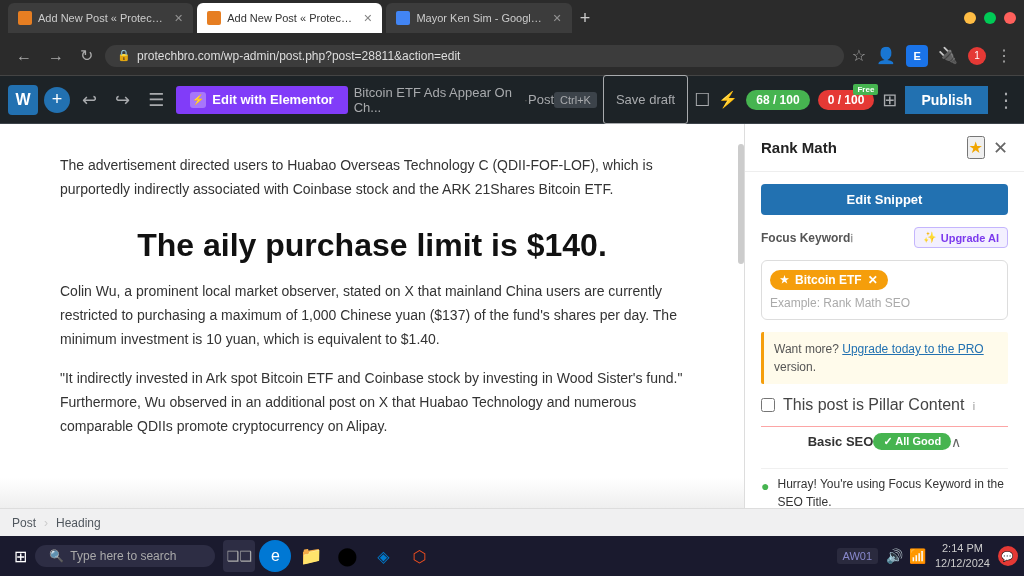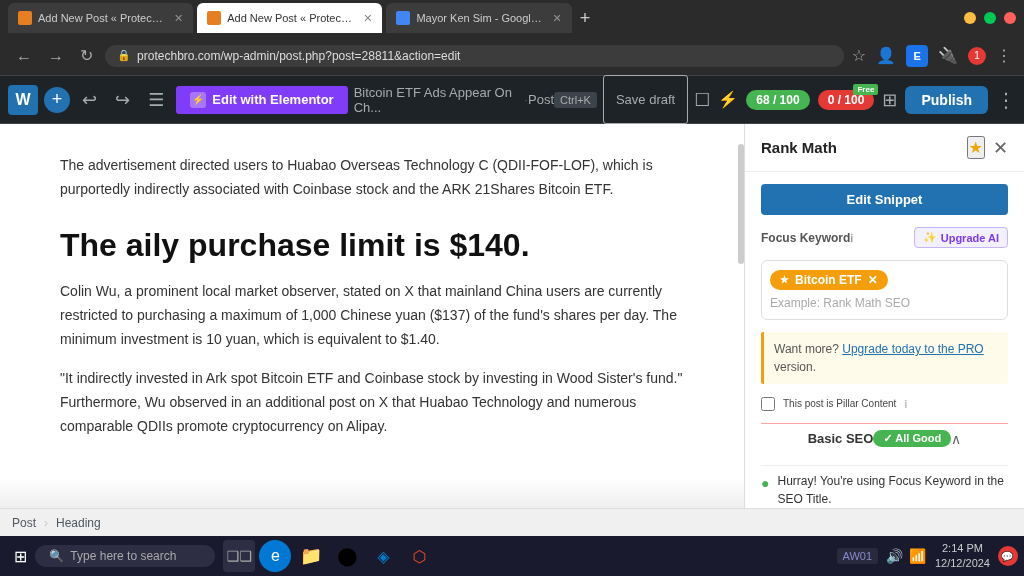--- a/index.html
+++ b/index.html
@@ -43,31 +43,31 @@
     .post-title-text { color: #a8aaad; }
     .post-sep { color: #555; }
     .ctrl-k { background: #3c434a; color: #a8aaad; border-radius: 3px; padding: 2px 6px; font-size: 11px; }
     .save-draft-btn { background: none; border: 1px solid #a8aaad; color: #a8aaad; padding: 16px 12px; border-radius: 3px; font-size: 13px; cursor: pointer; }
     .toolbar-icons { display: flex; align-items: center; gap: 8px; }
     .score-badge { border-radius: 20px; padding: 3px 10px; font-size: 12px; font-weight: 700; display: flex; align-items: center; gap: 4px; }
     .score-green { background: #46b450; color: white; }
     .score-free { background: #e53935; color: white; border-radius: 20px; padding: 3px 10px; font-size: 12px; font-weight: 700; position: relative; }
     .free-tag { background: #46b450; color: white; font-size: 8px; padding: 1px 4px; border-radius: 2px; position: absolute; top: -6px; right: -4px; }
     .view-icon { background: none; border: none; color: #a8aaad; font-size: 18px; cursor: pointer; }
-    .publish-btn { background: #2271b1; color: white; border: none; padding: 6px 16px; border-radius: 6px; font-size: 14px; font-weight: 600; cursor: pointer; }
+    .publish-btn { background: #2271b1; color: white; border: none; padding: 6px 16px; border-radius: 0; font-size: 14px; font-weight: 600; cursor: pointer; }
     .more-btn { background: none; border: none; color: #a8aaad; font-size: 20px; cursor: pointer; }
 
     
     .main-area { display: flex; flex: 1; overflow: hidden; }
 
     
     .editor-area { flex: 1; background: #fff; overflow-y: auto; padding: 30px 60px 30px 60px; position: relative; }
     .editor-content { max-width: 680px; }
     .content-para { font-size: 14px; line-height: 1.7; color: #333; margin-bottom: 16px; }
-    .content-heading { font-size: 32px; font-weight: 800; color: #111; line-height: 1.2; margin: 24px 0 16px; }
+    .content-heading { font-size: 32px; font-weight: 800; color: #111; line-height: 1.2; margin: 24px 0 16px; text-align: center; }
     .scrollbar { position: absolute; right: 0; top: 0; width: 6px; height: 100%; }
     .scrollbar-thumb { background: #ccc; width: 6px; border-radius: 3px; height: 120px; position: absolute; top: 20px; }
 
     
     .rank-math-panel { width: 280px; background: #fff; border-left: 1px solid #ddd; display: flex; flex-direction: column; flex-shrink: 0; overflow-y: auto; }
     .rm-header { display: flex; align-items: center; padding: 12px 16px; border-bottom: 1px solid #eee; gap: 8px; }
     .rm-title { font-size: 15px; font-weight: 700; color: #222; flex: 1; }
     .rm-star { color: #f0a500; font-size: 16px; cursor: pointer; }
     .rm-close { background: none; border: none; font-size: 18px; color: #666; cursor: pointer; }
     .rm-body { padding: 12px 16px; display: flex; flex-direction: column; gap: 12px; }
@@ -77,21 +77,21 @@
     .content-ai-btn { background: #f3f0ff; color: #7c3aed; border: 1px solid #c4b5fd; border-radius: 4px; padding: 3px 8px; font-size: 11px; font-weight: 600; cursor: pointer; display: flex; align-items: center; gap: 4px; }
     .keyword-input-area { border: 1px solid #ddd; border-radius: 6px; padding: 8px; min-height: 60px; }
     .keyword-tag { display: inline-flex; align-items: center; background: #f59e0b; color: white; border-radius: 20px; padding: 3px 10px; font-size: 12px; font-weight: 600; gap: 6px; }
     .tag-star { font-size: 10px; }
     .tag-x { cursor: pointer; font-size: 12px; }
     .keyword-placeholder { color: #aaa; font-size: 12px; margin-top: 6px; }
     .upgrade-box { background: #fffbeb; border-left: 3px solid #f59e0b; padding: 8px 10px; border-radius: 2px; font-size: 12px; color: #555; line-height: 1.5; }
     .upgrade-link { color: #2271b1; text-decoration: underline; cursor: pointer; }
     .pillar-row { display: flex; align-items: center; gap: 8px; }
     .pillar-cb { width: 14px; height: 14px; cursor: pointer; }
-    .pillar-label { font-size: 10px; color: #444; }
+    .pillar-label { font-size: 16px; color: #444; }
     .basic-seo-header { display: flex; align-items: center; justify-content: center; padding: 6px 0; border-top: 1px solid #fca5a5; cursor: pointer; }
     .basic-seo-title { font-size: 13px; font-weight: 700; color: #333; }
     .all-good-badge { background: #46b450; color: white; border-radius: 20px; padding: 2px 10px; font-size: 11px; font-weight: 600; }
     .chevron-up { color: #666; font-size: 14px; }
     .seo-item { display: flex; align-items: flex-start; gap: 8px; font-size: 12px; color: #333; line-height: 1.5; padding: 6px 0; border-top: 1px solid #f0f0f0; }
     .seo-check { color: #46b450; font-size: 14px; flex-shrink: 0; margin-top: 1px; }
 
     
     .status-bar { background: #f0f0f1; border-top: 1px solid #ddd; height: 28px; display: flex; align-items: center; padding: 0 12px; font-size: 12px; color: #50575e; gap: 8px; flex-shrink: 0; }
     .status-sep { color: #ccc; }

